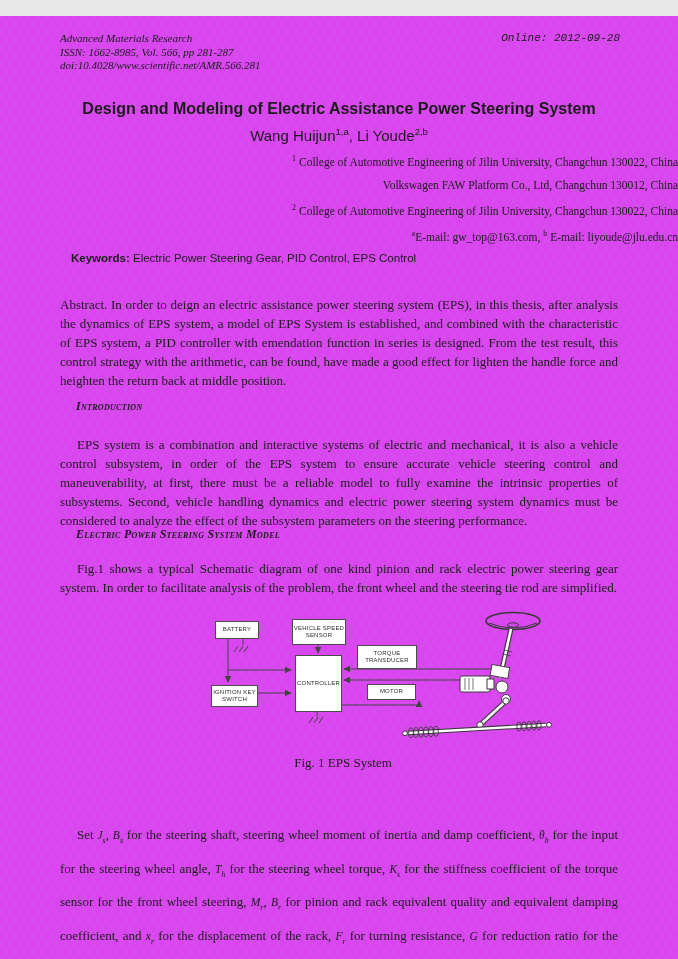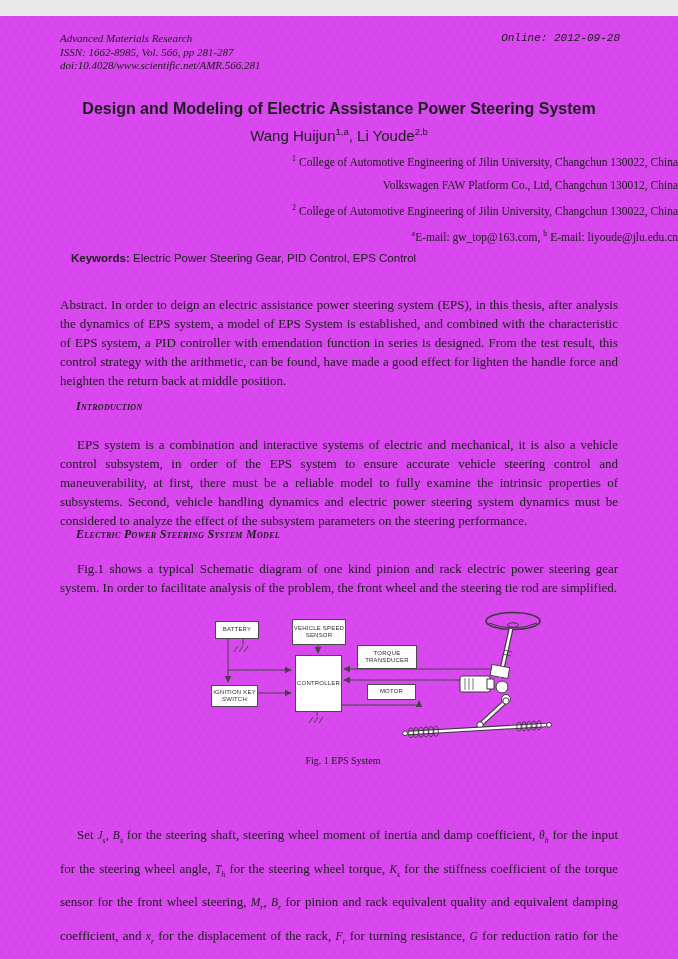--- a/index.html
+++ b/index.html
@@ -44,21 +44,21 @@
   .fbox{position:absolute;background:#fff;border:1px solid #4a4a4a;
         display:flex;align-items:center;justify-content:center;text-align:center;
         font-family:"Liberation Sans",sans-serif;font-size:6px;letter-spacing:0.2px;
         line-height:1.25;white-space:pre-line;color:#2c2c2c;}
   .fb-battery{left:32px;top:13px;width:42px;height:16px;}
   .fb-vss{left:109px;top:11px;width:52px;height:24px;}
   .fb-torque{left:174px;top:37px;width:58px;height:22px;}
   .fb-controller{left:112px;top:47px;width:45px;height:55px;}
   .fb-motor{left:184px;top:76px;width:47px;height:14px;}
   .fb-ignition{left:28px;top:77px;width:45px;height:20px;}
-  .caption{position:absolute;left:0;right:0;top:739px;text-align:center;font-size:10px;padding-left:8px;}
+  .caption{position:absolute;left:0;right:0;top:739px;text-align:center;font-size:13px;padding-left:8px;}
   
   .par-params{top:792px;line-height:28px;text-indent:17px;}
   .mvar{font-style:italic;font-family:"Liberation Serif",serif;font-size:11.5px;}
   .msub{font-style:italic;font-size:8px;}
 </style>
 </head>
 <body>
 
 <div class="page">
   <div class="watermark"></div>

